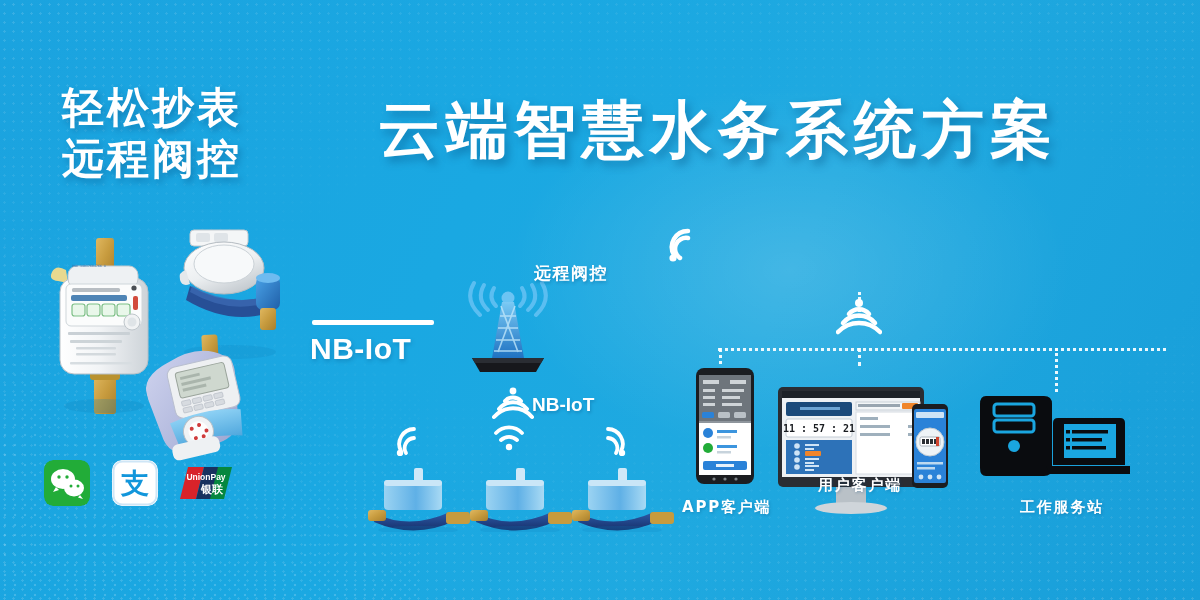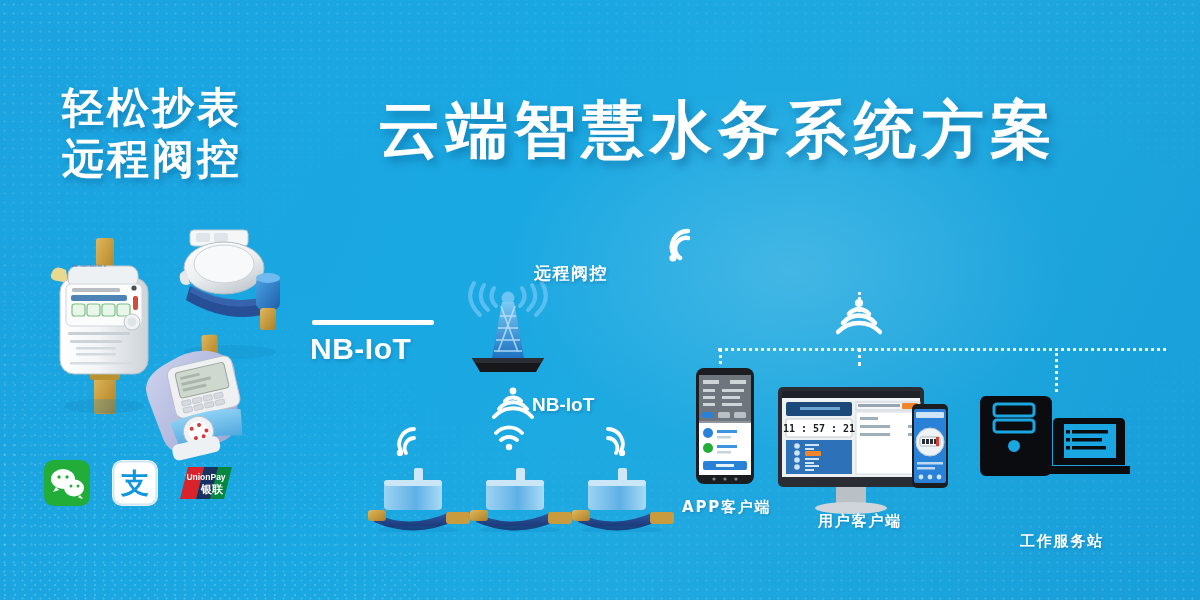--- a/index.html
+++ b/index.html
@@ -129,22 +129,22 @@
 
   
   .dev-label {
     position: absolute; color: #ffffff; font-size: 15px; font-weight: bold;
     letter-spacing: 1.8px; white-space: nowrap;
     text-shadow: 1px 1px 3px rgba(0,70,120,0.3);
     font-family: "DejaVu Sans", sans-serif;
     text-align: center;
   }
   .lbl-app { left: 682px; top: 498px; }
-  .lbl-user { left: 818px; top: 512px; }
-  .lbl-work { left: 1020px; top: 498px; margin-top: 34px; }
+  .lbl-user { left: 818px; top: 476px; }
+  .lbl-work { left: 1020px; top: 498px; }
 
   .phone-left { position: absolute; left: 696px; top: 368px; width: 58px; height: 116px; }
   .monitor { position: absolute; left: 778px; top: 362px; width: 146px; height: 128px; margin-top: 25px; }
   .phone-right { position: absolute; left: 912px; top: 404px; width: 36px; height: 84px; }
   .workstation { position: absolute; left: 980px; top: 388px; width: 150px; height: 104px; }
   .hline {
     position: absolute; left: 718px; top: 348px; width: 448px; height: 0;
     border-top: 3px dotted rgba(255,255,255,0.92);
   }
   .vstub { position: absolute; width: 0; border-left: 3px dotted rgba(255,255,255,0.92); }

